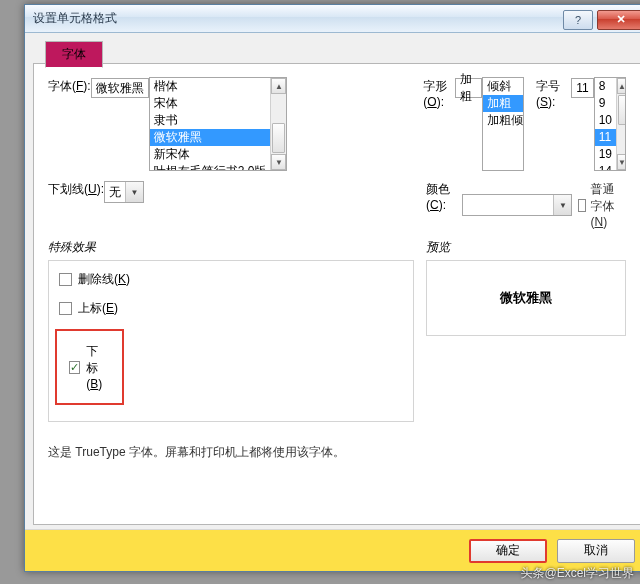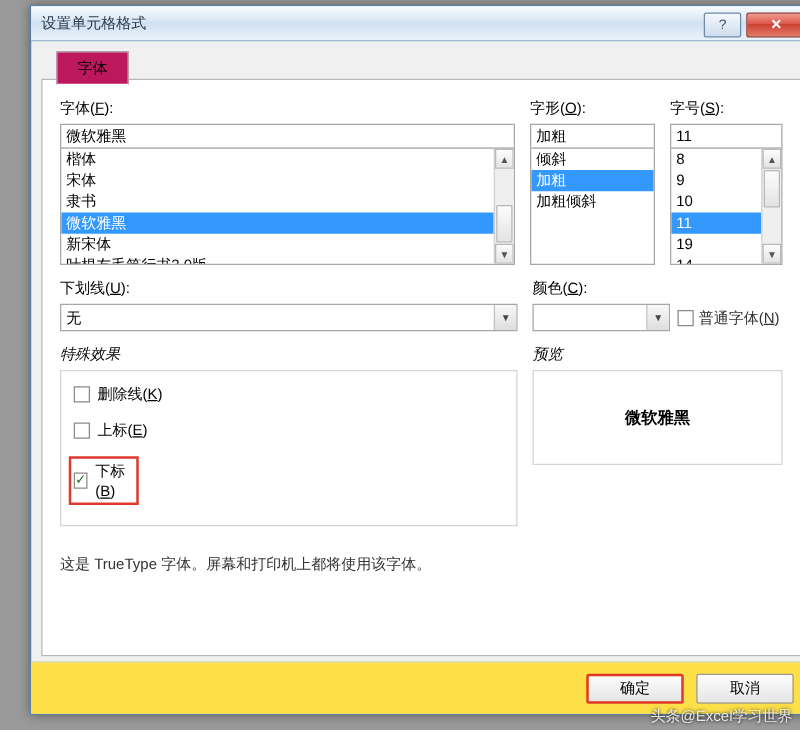--- a/index.html
+++ b/index.html
@@ -51,21 +51,21 @@
     border: 1px solid #b6b6b6; border-bottom: 1px solid #fff;
     background: #be185d; padding: 4px 16px;
     z-index: 2;
   }
   .panel {
     position: absolute; left:0; top:22px; right:0; bottom:0;
     border: 1px solid #b6b6b6; background: #fff;
     padding: 14px 14px 10px 14px;
   }
   .row1 { display: flex; gap: 12px; }
-  .col { display: flex; flex-direction: column; }
+  .col { display: flex; }
   .col.font { flex: 1 1 340px; }
   .col.style { flex: 0 0 100px; }
   .col.size { flex: 0 0 90px; }
   .lbl { margin-bottom: 4px; }
   .combo {
     border: 1px solid #a7a7a7; height: 20px;
     display: flex; align-items: center; padding: 0 4px;
     background: #fff; font-size: 12px;
   }
   .listbox {
@@ -98,21 +98,21 @@
   .cbimg { width:13px; height:13px; border:1px solid #8a8a8a; background:#fff; }
   .row3 { display:flex; gap:12px; margin-top:10px; }
   .effects { flex: 1 1 340px; }
   .preview { flex: 0 0 200px; }
   .grplbl { margin-bottom:4px;font-style:italic; }
   .effbox {
     border:1px solid #d4d4d4; padding:10px 10px 16px 10px;
     display:flex; flex-direction:column; gap:12px;
   }
   .effitem { display:flex; align-items:center; gap:6px; }
-  .effitem.hl { border:2px solid #e03a2f; padding:2px; margin-left:-4px; width:56px; }
+  .effitem.hl { border:2px solid #e03a2f; padding:12px; margin-left:-4px; width:69px; }
   .cbimg.checked::after { content:"✓"; display:block; font-size:11px; line-height:10px; color:#2a6f2a; text-align:center; }
   .previewbox {
     border:1px solid #d4d4d4; height:76px;
     display:flex; align-items:center; justify-content:center;
     font-weight:bold; font-size:13px;
   }
   .note { margin-top:22px; color:#333; }
   .footer {
     position:absolute; left:0; right:0; bottom:0; height:42px;
     display:flex; align-items:center; justify-content:flex-end;

